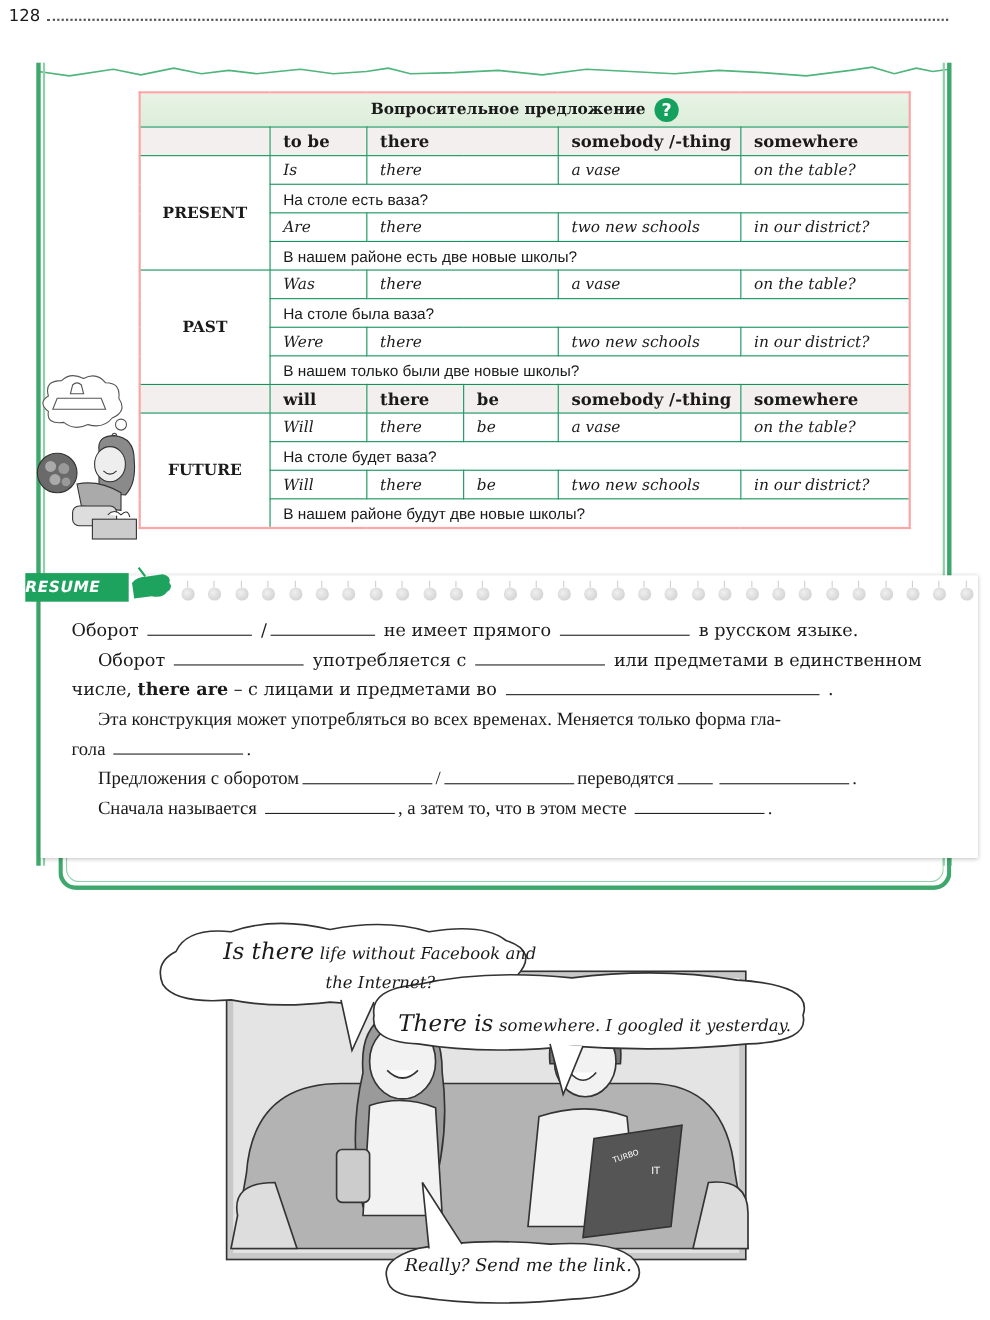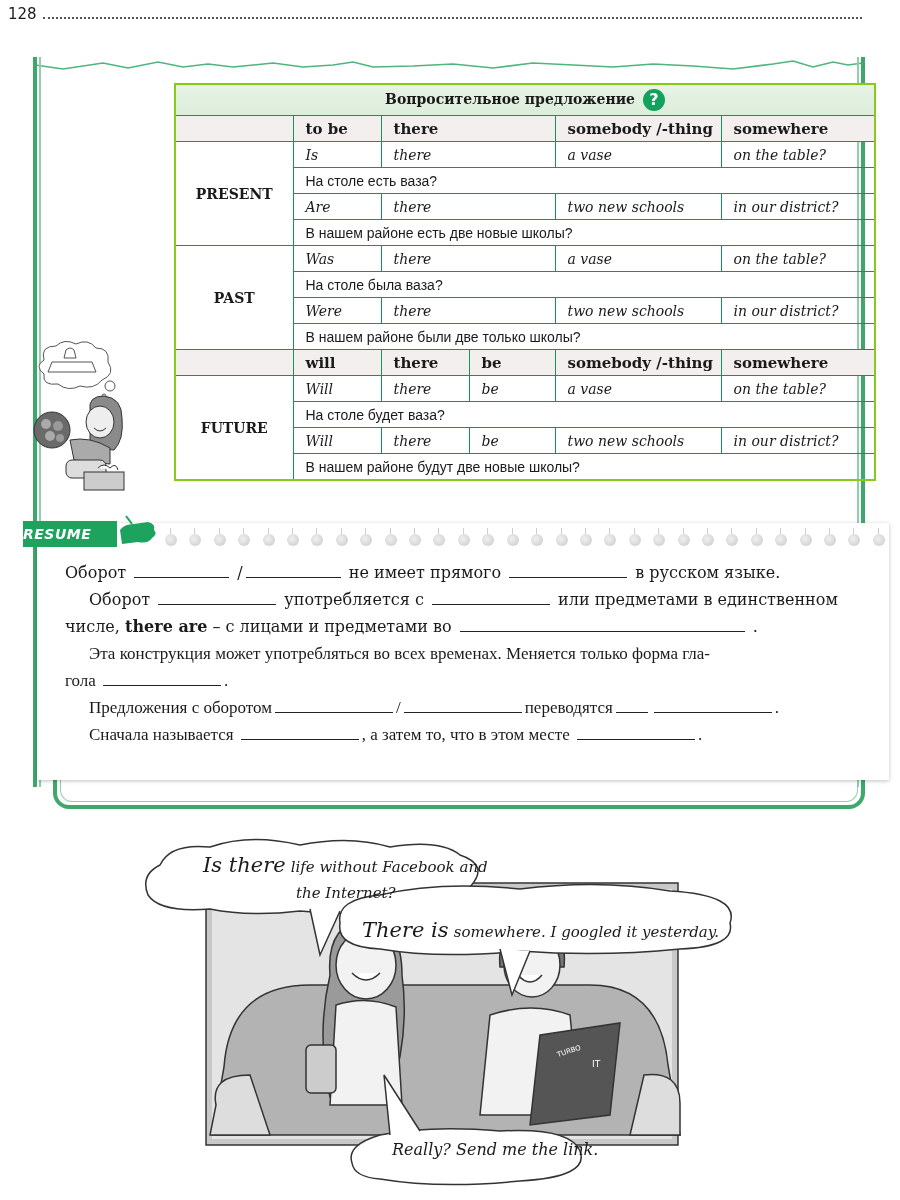--- a/index.html
+++ b/index.html
@@ -15,21 +15,21 @@
   .frame { position: absolute; left: 33px; top: 57px; width: 832px; height: 752px; }
   .frame-left { position: absolute; left: 0; top: 0; width: 6px; bottom: 22px; border-left: 4px solid #3ea86c; }
   .frame-left::after { content: ""; position: absolute; left: 2px; top: 0; bottom: 0; border-left: 2px solid #8fd0aa; }
   .frame-right { position: absolute; right: 0; top: 0; width: 6px; bottom: 22px; border-right: 4px solid #3ea86c; }
   .frame-right::after { content: ""; position: absolute; right: 2px; top: 0; bottom: 0; border-right: 2px solid #8fd0aa; }
   .frame-bottom { position: absolute; left: 20px; right: 0; bottom: 0; height: 30px; border: 4px solid #3ea86c; border-top: none; border-radius: 0 0 16px 16px; box-sizing: border-box; }
   .frame-bottom::after { content: ""; position: absolute; left: 3px; right: 3px; top: 0; bottom: 3px; border: 1px solid #8fd0aa; border-top: none; border-radius: 0 0 12px 12px; }
   .frame-top-wave { position: absolute; left: 0; top: 0; width: 832px; height: 14px; }
 
   
-  .grammar-table { position: absolute; left: 126px; top: 83px; width: 700px; border-collapse: collapse; table-layout: fixed; font-size: 14px; border: 2px solid #84cc16; margin-left: 48px; }
+  .grammar-table { position: absolute; left: 126px; top: 83px; width: 700px; border-collapse: collapse; table-layout: fixed; font-size: 14px; border: 2px solid #fca5a5; }
   .grammar-table td { border: 1.5px solid #12935a; padding: 0 12px; height: 25px; white-space: nowrap; overflow: hidden; }
   .title-row td { background: linear-gradient(#e8f3e6, #dcedda); text-align: center; font-weight: bold; font-size: 14px; height: 30px; }
   .head-row td { background: #f4efef; font-weight: bold; font-size: 15px; }
   .tense-cell { text-align: center; font-weight: bold; font-size: 14px; background: #fff; }
   .it { font-style: italic; }
   .ru { font-family: "Liberation Sans", sans-serif; font-size: 14px; }
   .q-icon { display: inline-block; width: 22px; height: 22px; border-radius: 50%; background: #14a15d; color: #fff; font-family: "DejaVu Sans", sans-serif; font-size: 16px; line-height: 22px; text-align: center; vertical-align: middle; margin-left: 8px; font-weight: bold; }
 
   
   .girl-illustration { position: absolute; left: 30px; top: 340px; width: 100px; height: 152px; }
@@ -125,21 +125,21 @@
   <tr>
     <td colspan="5" class="ru">На столе была ваза?</td>
   </tr>
   <tr>
     <td class="it">Were</td>
     <td colspan="2" class="it">there</td>
     <td class="it">two new schools</td>
     <td class="it">in our district?</td>
   </tr>
   <tr>
-    <td colspan="5" class="ru">В нашем районе были две только школы?</td>
+    <td colspan="5" class="ru">В нашем только были две новые школы?</td>
   </tr>
 
   <tr class="head-row">
     <td></td>
     <td>will</td>
     <td>there</td>
     <td>be</td>
     <td>somebody /-thing</td>
     <td>somewhere</td>
   </tr>
@@ -307,13 +307,13 @@
 
 <div class="bubble-text" style="left:203px; top:853px;">
   <span class="big">Is there</span>
   <span class="small">life without Facebook and</span>
 </div>
 <div class="bubble-text small" style="left:296px; top:884px;">the Internet?</div>
 <div class="bubble-text" style="left:362px; top:918px;">
   <span class="big">There is</span>
   <span class="small">somewhere. I googled it yesterday.</span>
 </div>
-<div class="bubble-text" style="left:368px; top:1140px; font-size:16px;margin-left:24px;">Really? Send me the link.</div>
+<div class="bubble-text" style="left:368px; top:1140px; font-size:16px;">Really? Send me the link.</div>
 
 </body></html>

